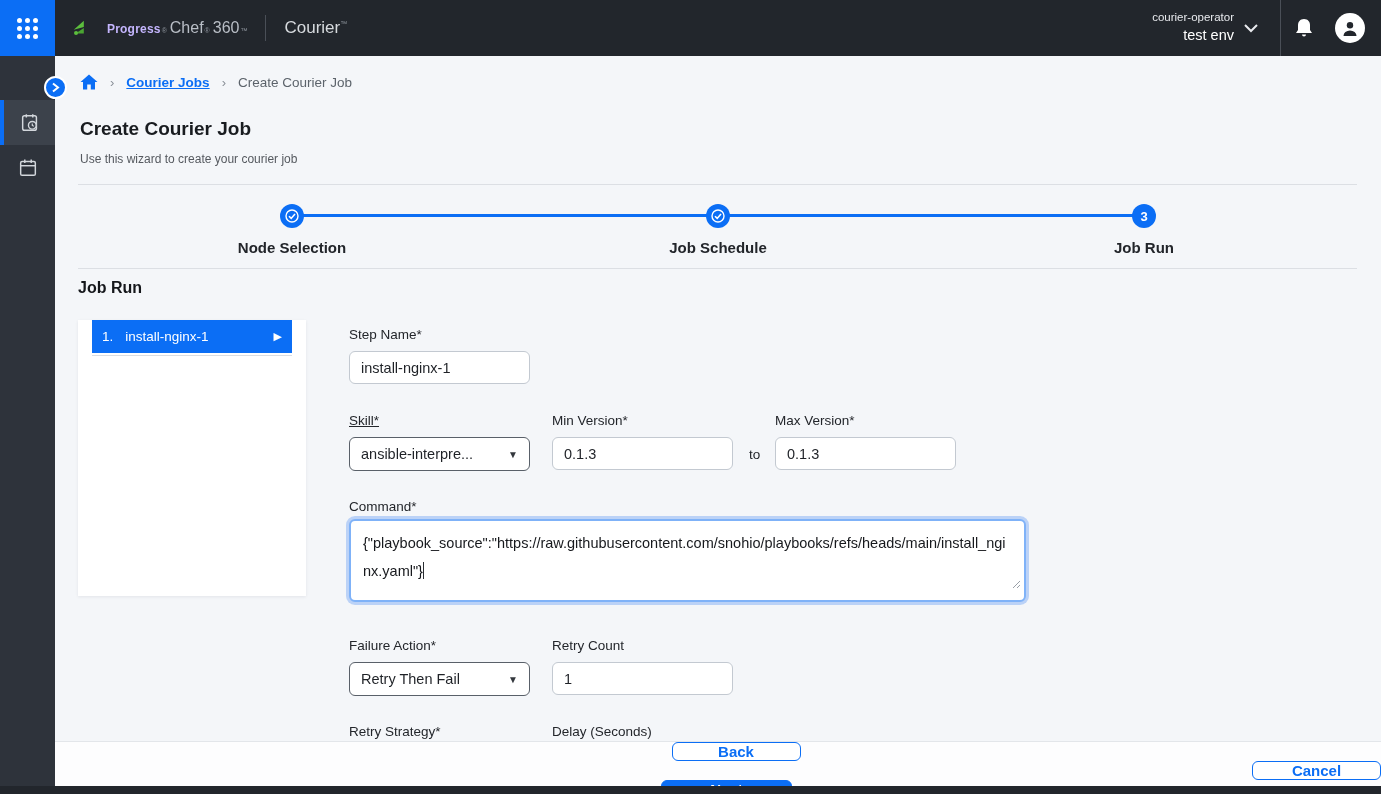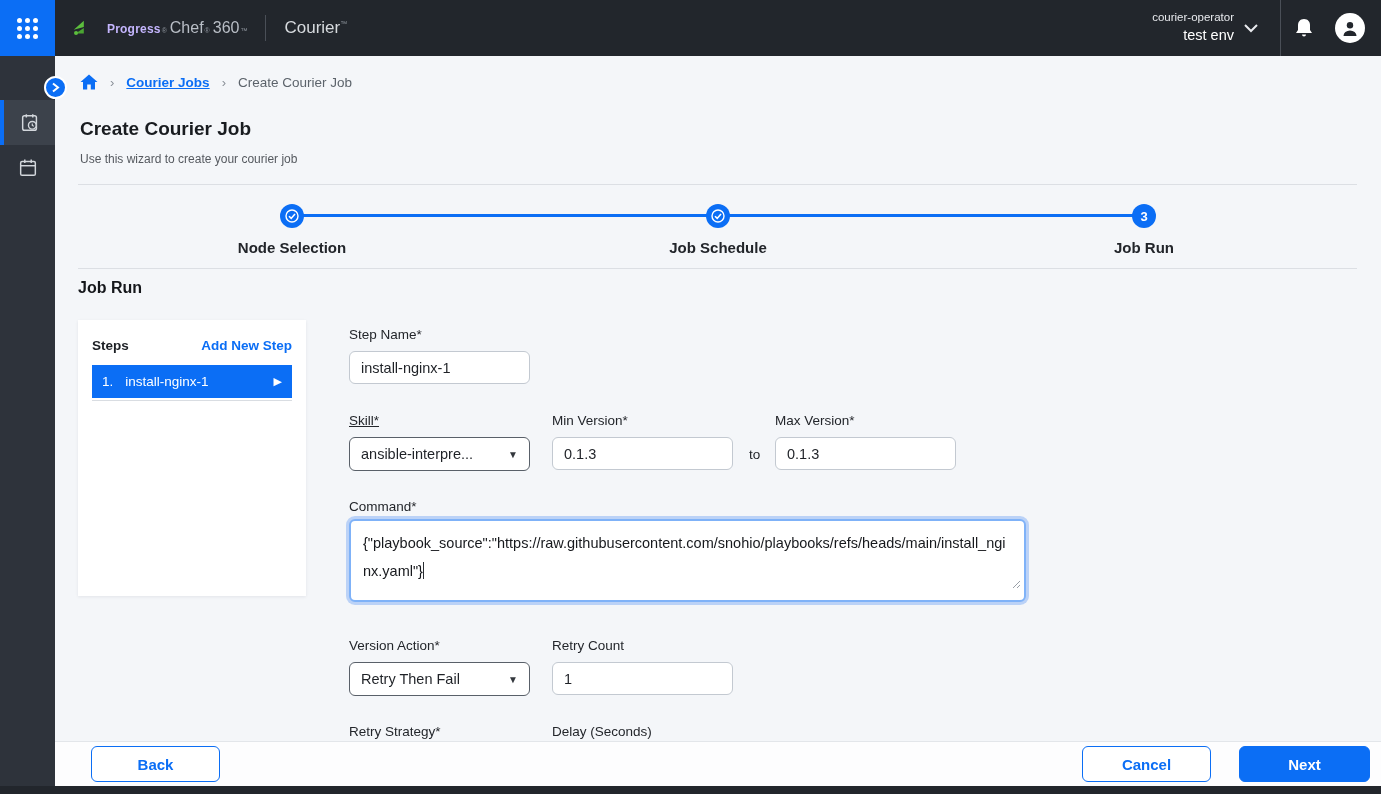--- a/index.html
+++ b/index.html
@@ -94,21 +94,21 @@
     background:#fff; border:2px solid #7fb2f8; border-radius:6px;
     box-shadow:0 0 0 3px rgba(40,120,245,.28); padding:8px 12px; font-size:14.5px;
     line-height:28px; color:#17191d; word-break:break-all; overflow:hidden; }
   .caret-bar { display:inline-block; width:1.5px; height:17px; background:#2a2d32;
     vertical-align:-3px; }
   .resize-grip { position:absolute; right:3px; bottom:2px; }
 
   
   .footer { position:absolute; left:55px; bottom:8px; width:1326px; height:45px;
     background:#fdfdfe; border-top:1px solid #e3e6ea; z-index:25; display:flex;
-    align-items:center; }
+    align-items:center;flex-direction:column; }
   .btn { height:36px; border-radius:6px; font-size:15px; font-weight:bold;
     display:flex; align-items:center; justify-content:center; cursor:pointer;
     font-family:"Liberation Sans", sans-serif; }
   .btn.outline { background:#fff; border:1px solid #0b6ef5; color:#0b6ef5; width:129px; }
   .btn.solid { background:#0b6ef5; border:1px solid #0b6ef5; color:#fff; width:131px; }
   .btn.back { margin-left:36px; }
   .btn.cancel { margin-left:auto;text-align:right; }
   .btn.next { margin-left:28px; margin-right:11px; }
   .bottom-strip { position:absolute; left:0; bottom:0; width:1381px; height:8px;
     background:#22262c; z-index:26; }
@@ -237,24 +237,20 @@
     <span>3</span>
   </div>
   <div class="step-label" style="left:137px">Node Selection</div>
   <div class="step-label" style="left:563px">Job Schedule</div>
   <div class="step-label current" style="left:989px">Job Run</div>
 
   <div class="rule r2"></div>
   <div class="section-title">Job Run</div>
 
   <div class="steps-card">
-    <div class="card-head">
-      <span class="card-title">Steps</span>
-      <span class="add-link">Add New Step</span>
-    </div>
     <div class="step-row-wrap">
       <div class="step-row">
         <span class="idx">1.</span>
         <span>install-nginx-1</span>
         <span class="arrow">▶</span>
       </div>
     </div>
   </div>
 
   <div class="fld-label" style="left:294px; top:271px;">Step Name*</div>
@@ -278,21 +274,21 @@
   <div class="cmd-area">
     <span>{"playbook_source":"https://raw.githubusercontent.com/snohio/playbooks/refs/heads/main/install_nginx.yaml"}</span><span class="caret-bar"></span>
     <span class="resize-grip">
       <svg width="9" height="9" viewBox="0 0 9 9">
         <line x1="1" y1="8" x2="8" y2="1" stroke="#9aa0a8" stroke-width="1"></line>
         <line x1="5" y1="8" x2="8" y2="5" stroke="#9aa0a8" stroke-width="1"></line>
       </svg>
     </span>
   </div>
 
-  <div class="fld-label" style="left:294px; top:582px;">Version Action*</div>
+  <div class="fld-label" style="left:294px; top:582px;">Failure Action*</div>
   <div class="sel-box" style="left:294px; top:606px;">
     <span>Retry Then Fail</span>
     <span class="caret">▼</span>
   </div>
 
   <div class="fld-label" style="left:497px; top:582px;">Retry Count</div>
   <input class="txt-input" style="left: 497px; top: 606px;" value="1">
 
   <div class="fld-label" style="left:294px; top:668px;">Retry Strategy*</div>
   <div class="fld-label" style="left:497px; top:668px;">Delay (Seconds)</div>

